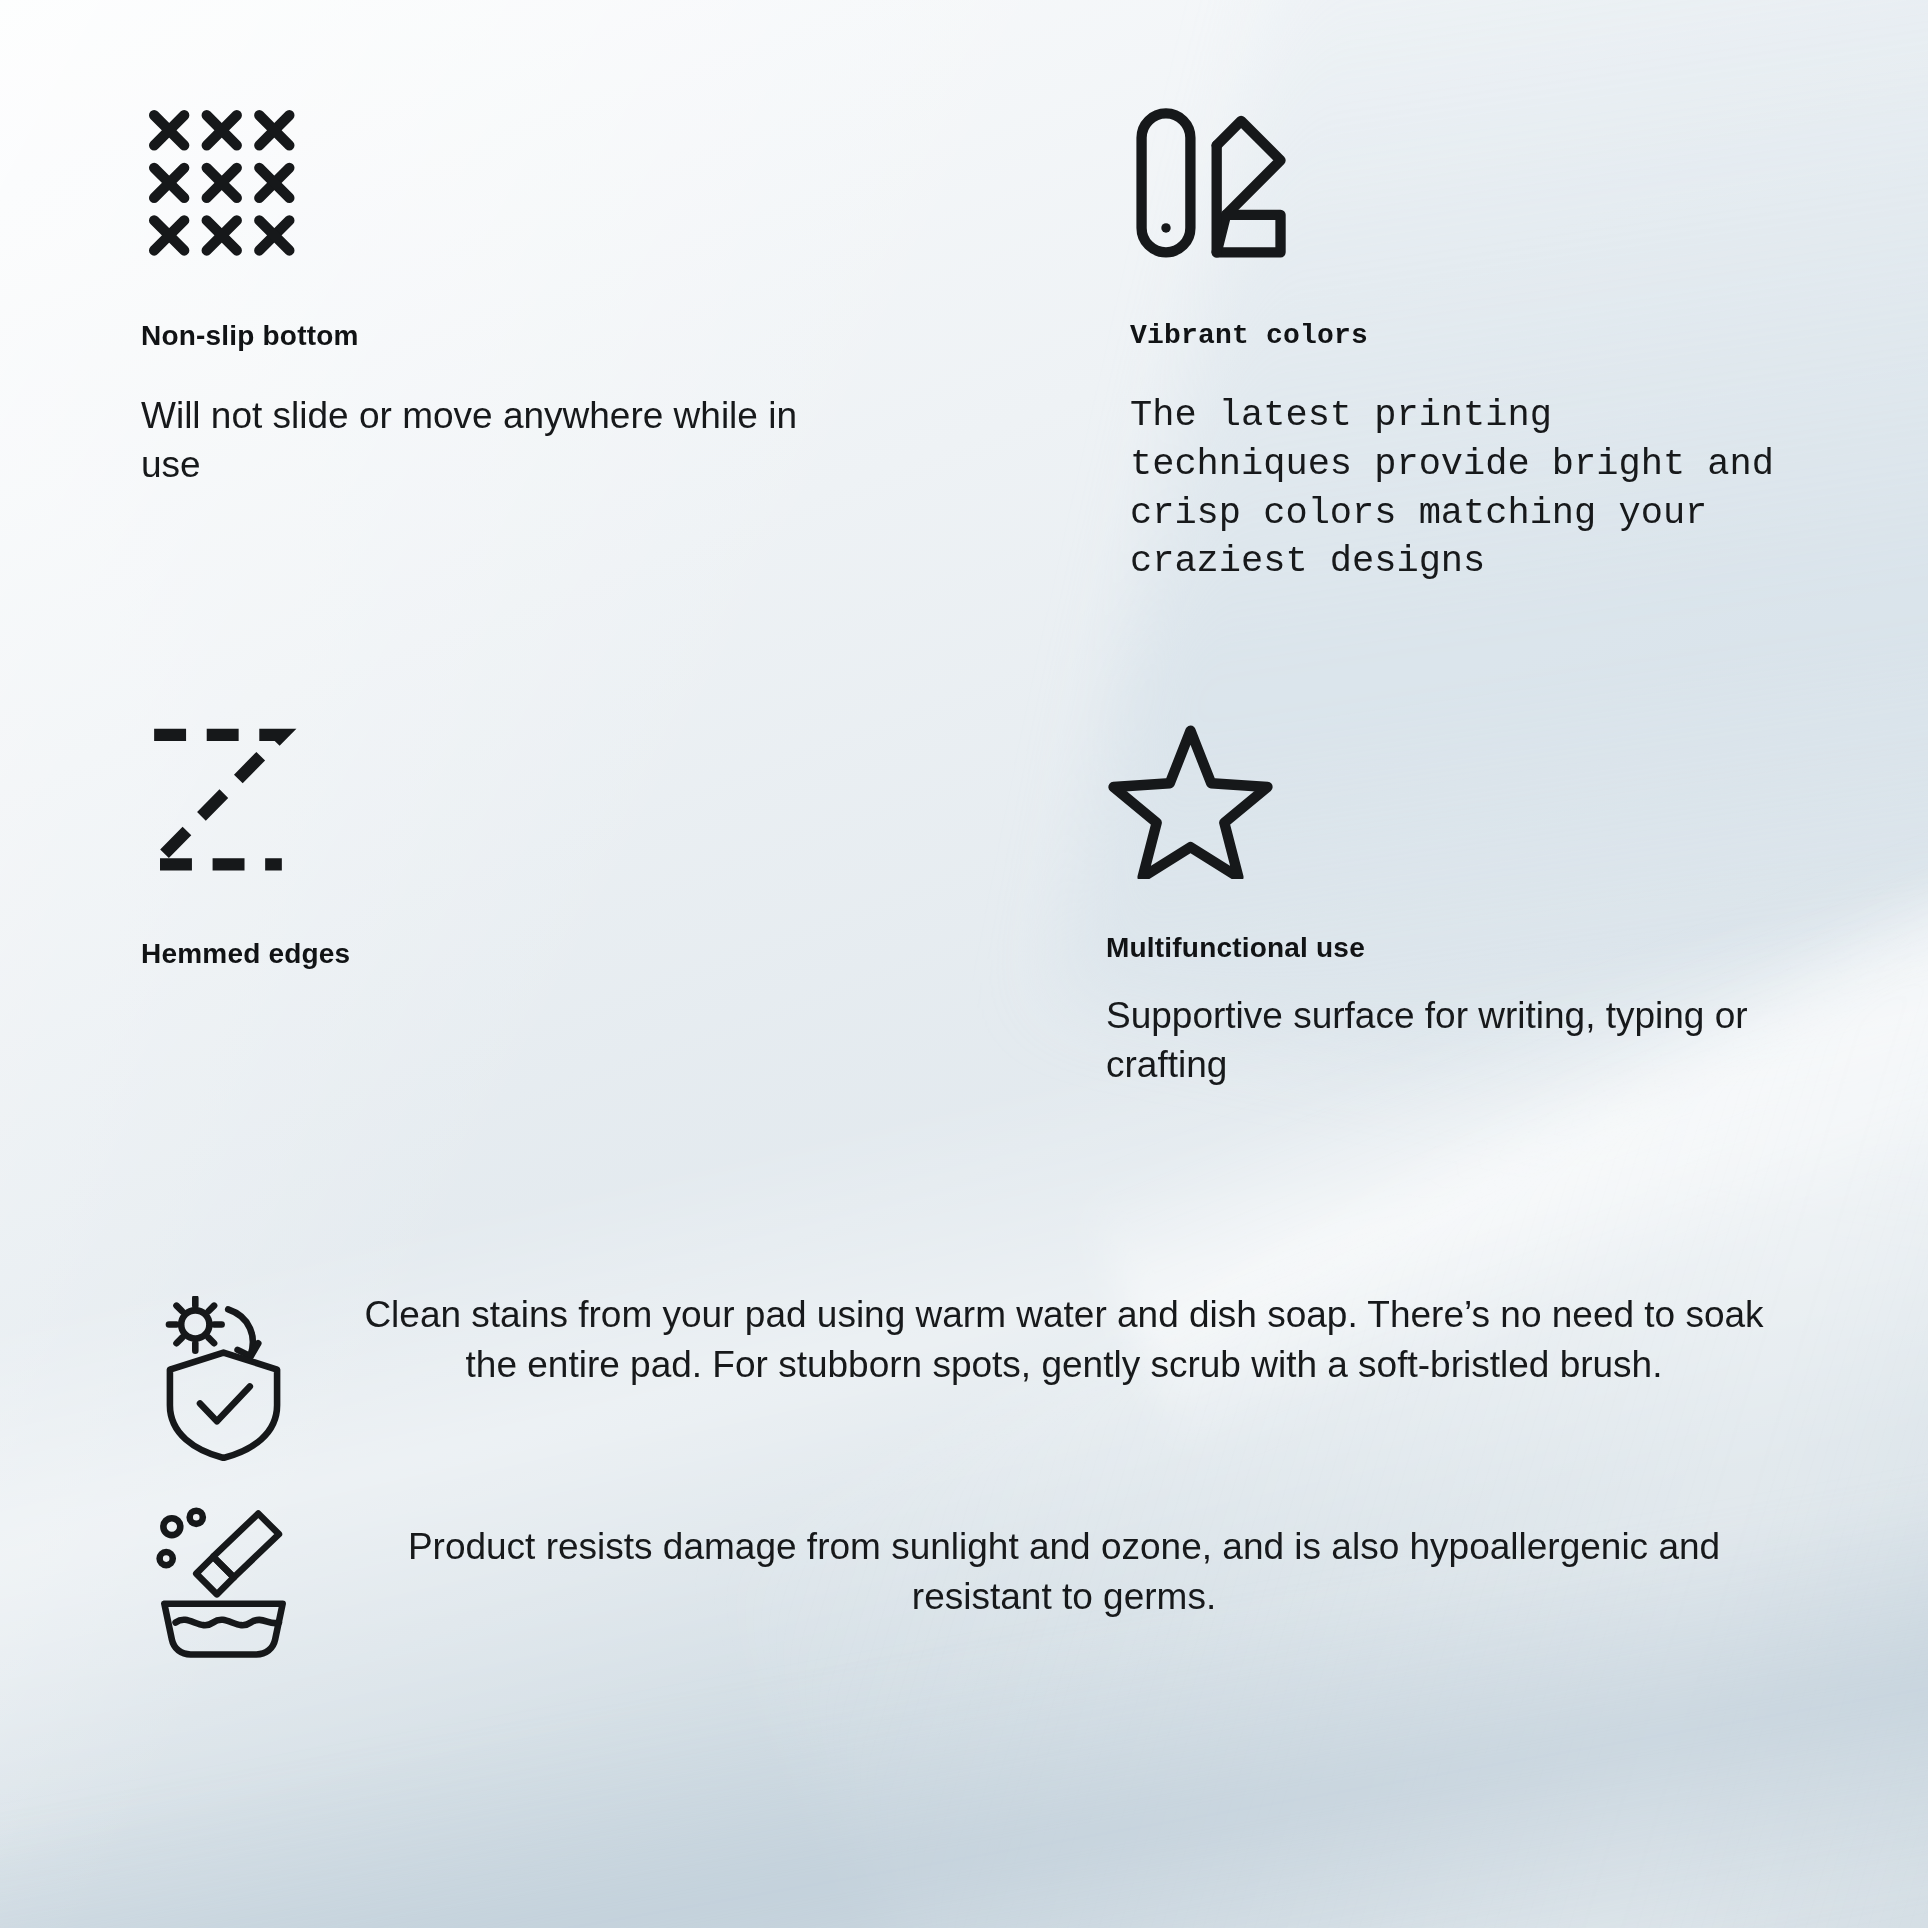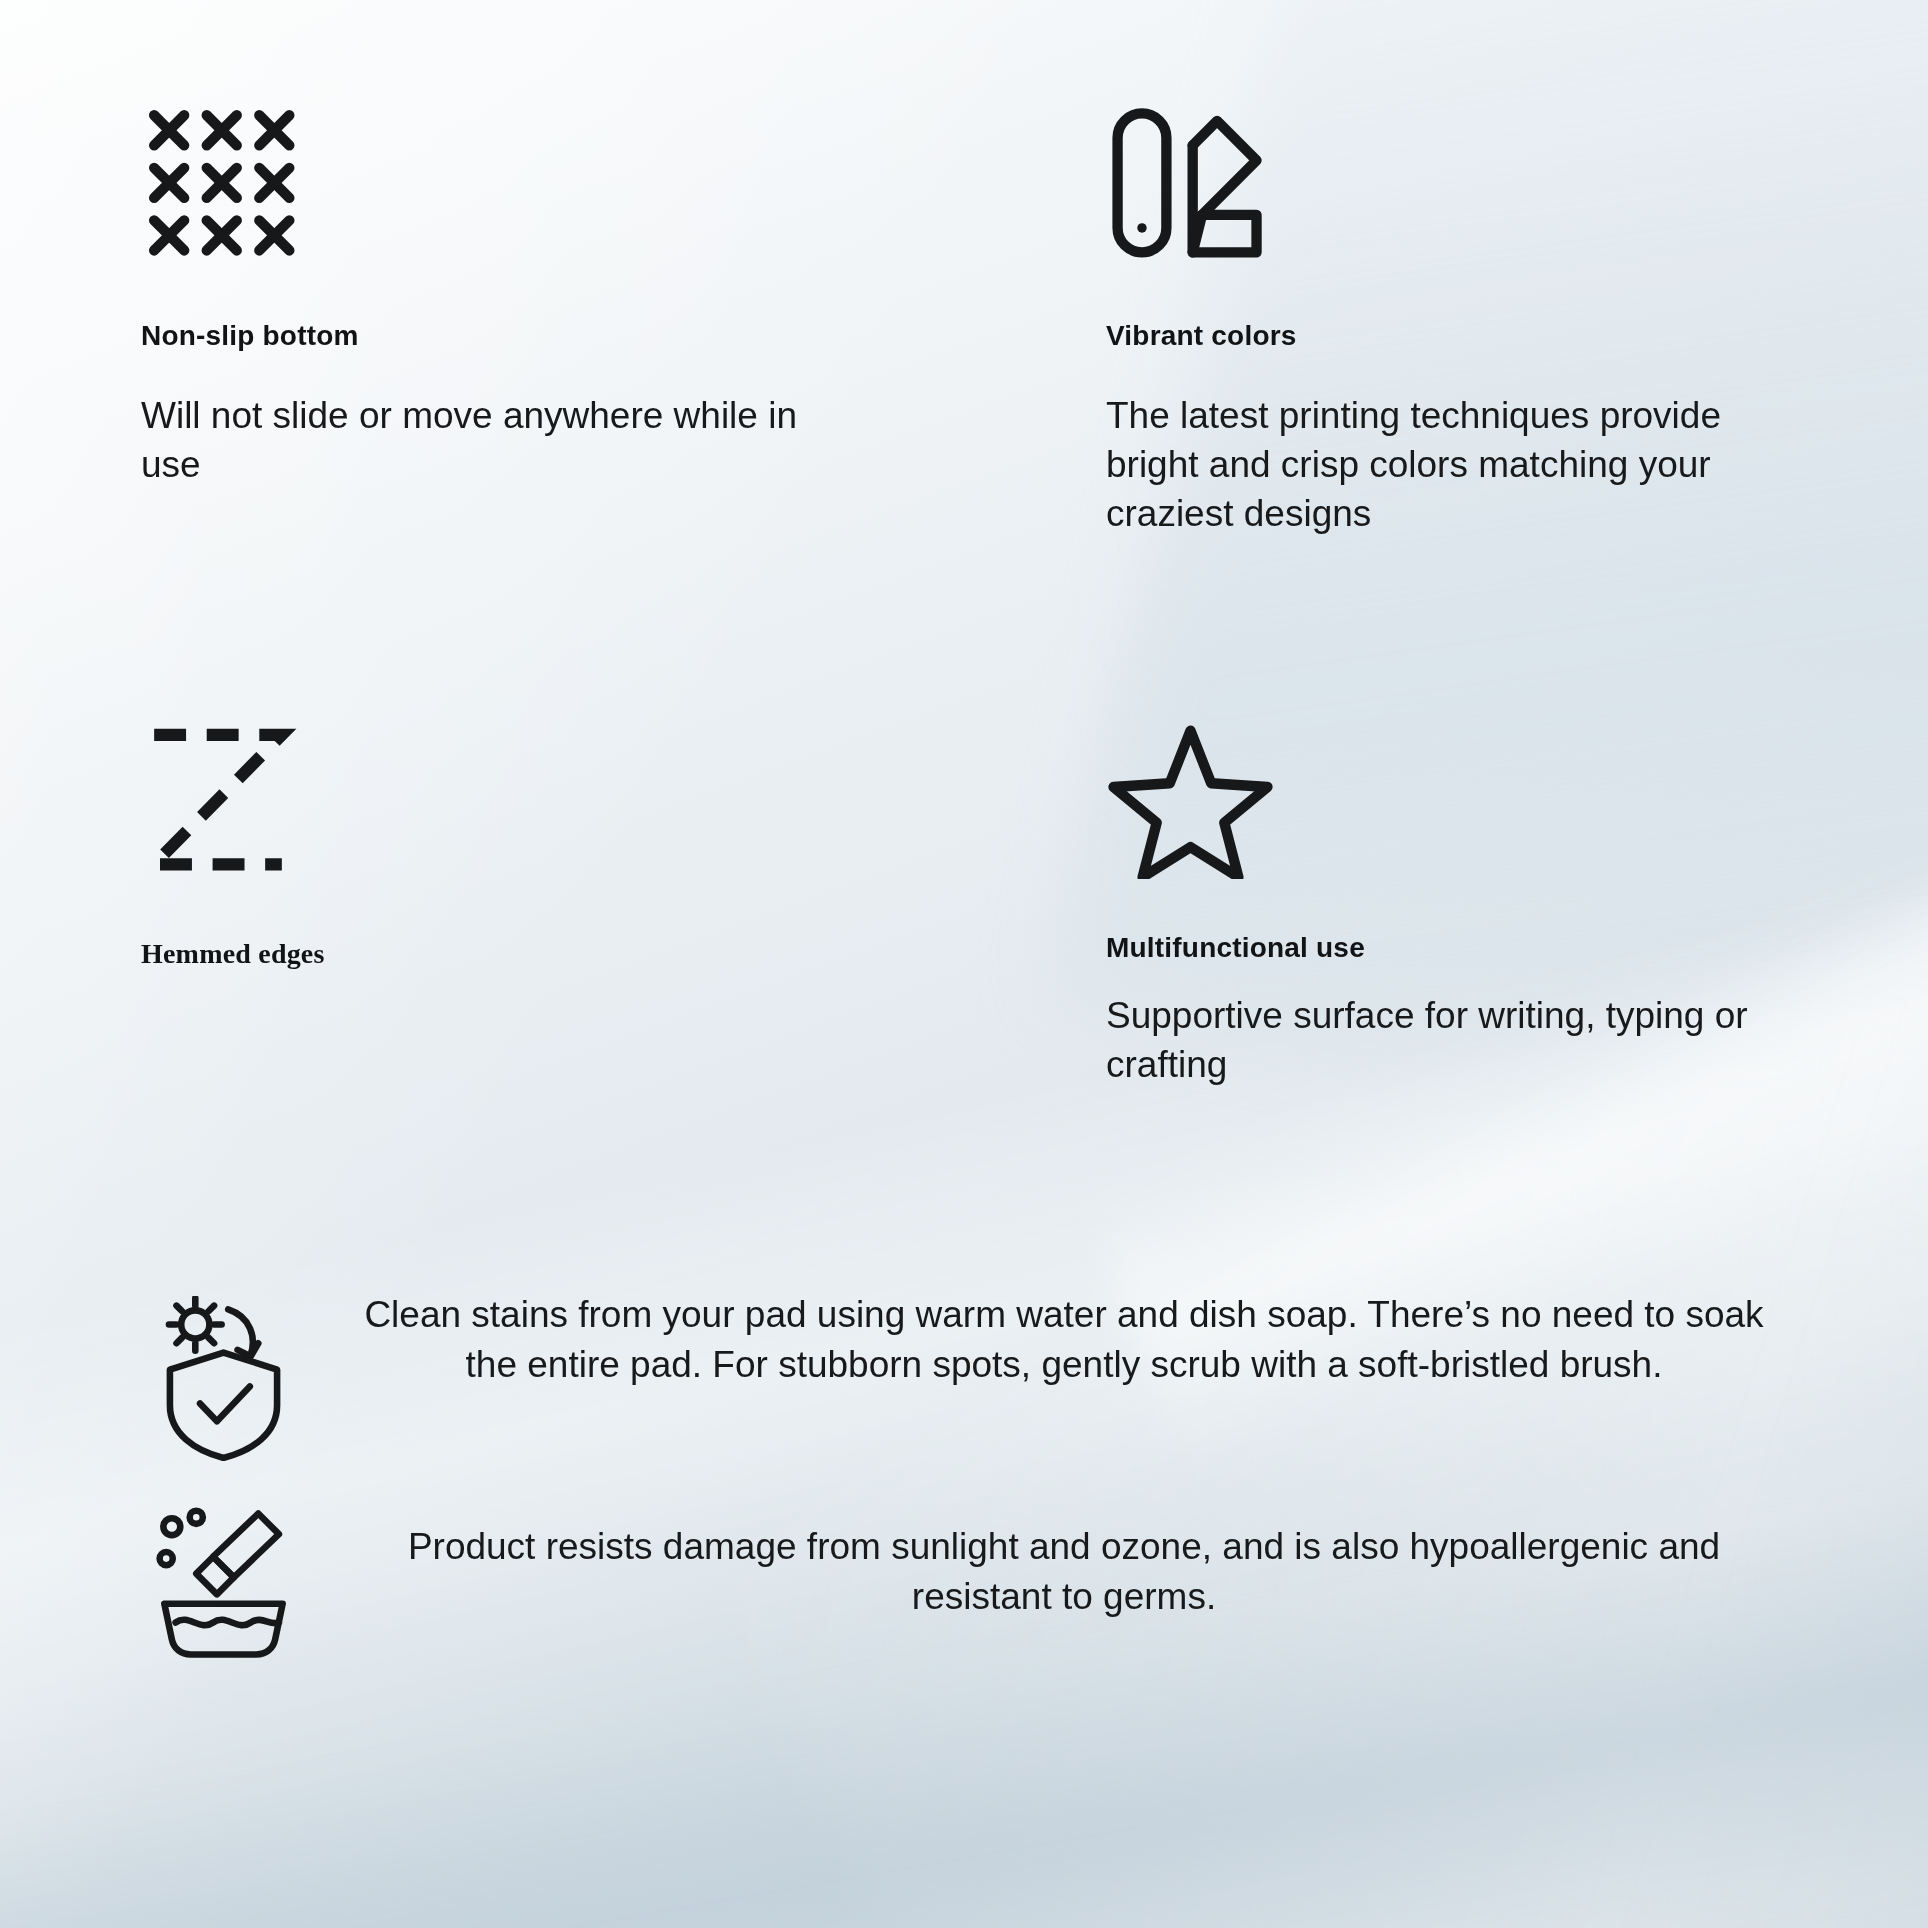--- a/index.html
+++ b/index.html
@@ -82,22 +82,22 @@
     position: absolute;
     left: 0;
     top: 0;
     width: 1928px;
   }
   .feature {
     position: absolute;
     width: 716px;
   }
   .f1 { left: 141px; top: 104px; }
-  .f2 { left: 1106px; top: 104px; }
-  .f3 { left: 141px; top: 716px; font-family: Liberation Serif, serif; }
+  .f2 { left: 1130px; top: 104px; font-family: Liberation Mono, monospace; }
+  .f3 { left: 141px; top: 716px; }
   .f4 { left: 1106px; top: 710px; }
 
   .feature .icon {
     height: 169px;
     display: flex;
     align-items: flex-end;
   }
   .feature .title {
     font-size: 28px;
     font-weight: bold;

